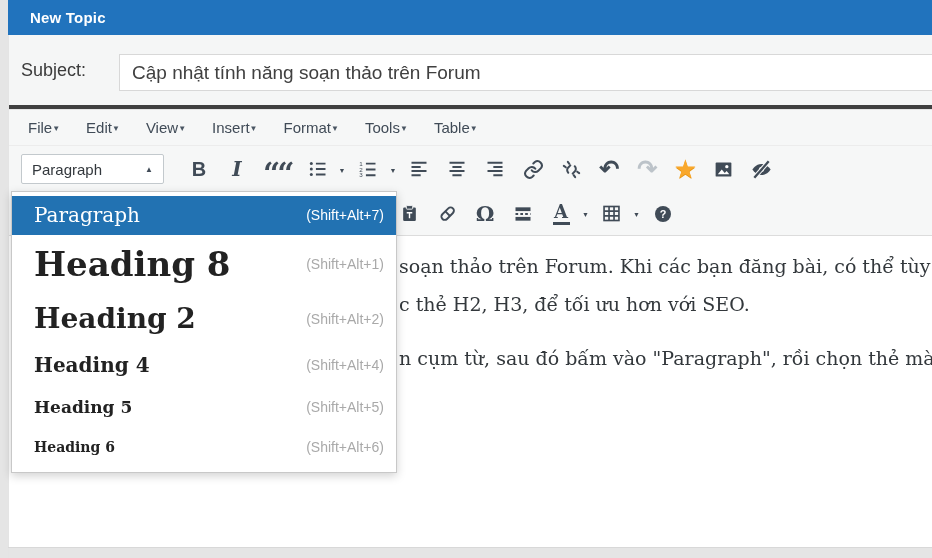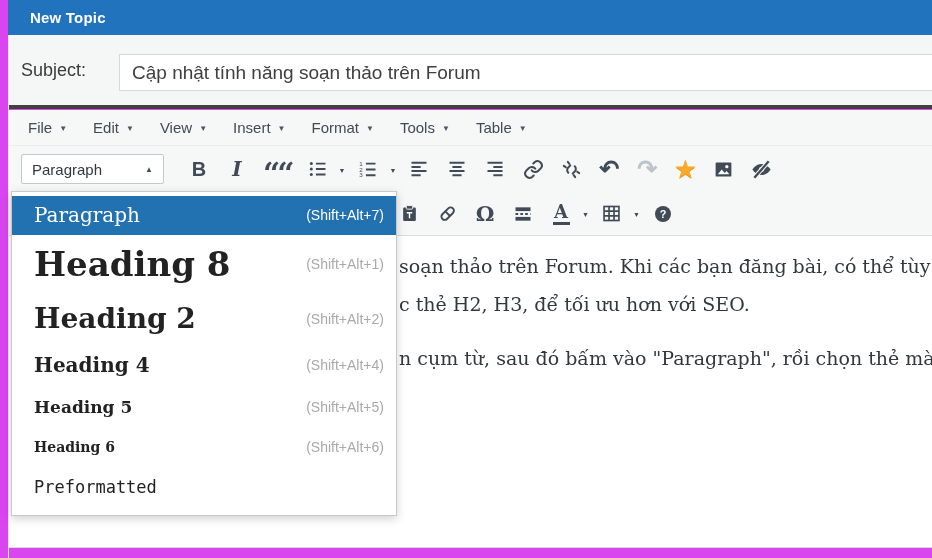--- a/index.html
+++ b/index.html
@@ -1,18 +1,18 @@
 <!DOCTYPE html>
 <html><head>
 <meta charset="utf-8">
 <style>
   * { margin:0; padding:0; box-sizing:border-box; }
   html,body { background:#fff; }
   .page { position:relative; width:932px; height:558px; overflow:hidden;
-          font-family:"Liberation Sans", sans-serif; background:#d946ef; }
+          font-family:"Liberation Sans", sans-serif; background:#e5e5e5; }
 
   
   .titlebar { position:absolute; left:8px; top:0; right:0; height:35px;
               background:#2173bd; display:flex; align-items:center; }
   .titlebar-text { color:#fff; font-size:15px; font-weight:600; padding-left:22px; letter-spacing:.2px; }
 
   
   .panel-left-border { position:absolute; left:8px; top:35px; bottom:0; width:1px; background:#e4e4e4; }
 
   
@@ -21,21 +21,21 @@
                  display:flex; align-items:center; }
   .subject-label { font-size:18px; color:#3b3b3b; padding-left:12px; width:101px; }
   .subject-input { position:absolute; left:110px; top:19px; right:-6px; height:37px;
                    border:1px solid #d8d8d8; background:#fff; font-size:19px; color:#404040;
                    padding:0 12px; font-family:"Liberation Sans", sans-serif; outline:none; }
 
   
   .menubar { position:absolute; left:9px; top:110px; right:0; height:36px;
              background:#f6f7f7; border-bottom:1px solid #ececec;
              display:flex; align-items:center; padding-left:6px; }
-  .menu-item { display:flex; align-items:center; gap:7px; padding:0 13px; height:100%;
+  .menu-item { display:flex; align-items:center; gap:0; padding:0 13px; height:100%;
                font-size:15px; color:#404b57; cursor:default; }
   .menu-caret { font-size:8px; color:#4a5663; position:relative; top:1px; }
 
   
   .toolbar1 { position:absolute; left:9px; top:146px; right:0; height:46px;
               background:#f6f7f7; display:flex; align-items:center; }
   .toolbar2 { position:absolute; left:9px; top:192px; right:0; height:44px;
               background:#f6f7f7; border-bottom:1px solid #dcdcdc;
               display:flex; align-items:center; padding-left:381px; }
   .fmt-btn { margin-left:12px; width:143px; height:30px; background:#fff;
@@ -285,19 +285,15 @@
       <span class="dd-shortcut">(Shift+Alt+4)</span>
     </div>
     <div class="dd-item dd-h5">
       <span>Heading 5</span>
       <span class="dd-shortcut">(Shift+Alt+5)</span>
     </div>
     <div class="dd-item dd-h6">
       <span>Heading 6</span>
       <span class="dd-shortcut">(Shift+Alt+6)</span>
     </div>
-    <div class="dd-item dd-pre">
-      <span>Preformatted</span>
-      <span class="dd-shortcut"></span>
-    </div>
   </div>
 
 </div>
 
 </body></html>

